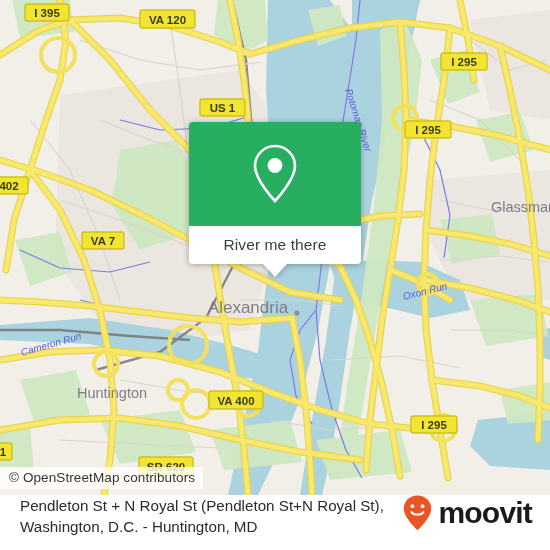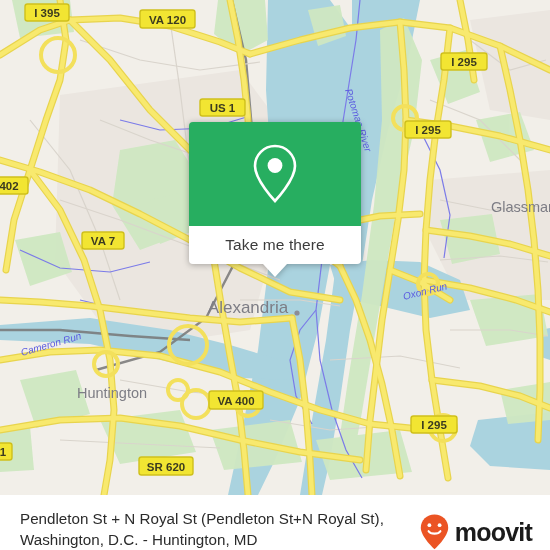--- a/index.html
+++ b/index.html
@@ -86,39 +86,39 @@
 
   
   #footer {
     position: absolute;
     left: 0;
     top: 495px;
     width: 550px;
     height: 55px;
     background: #ffffff;
     display: flex;
-    align-items: flex-end;
+    align-items: flex-start;
     z-index: 60;
   }
   #footer-caption {
     flex: 1 1 auto;
     padding-left: 20px;
     padding-right: 4px;
     font-size: 15.2px;
     line-height: 21px;
     color: #2b2b2b;
   }
   #footer-logo {
     flex: 0 0 auto;
     display: flex;
     align-items: center;
     padding-right: 18px;
   }
   #moovit-wordmark {
-    font-size: 25px;
+    font-size: 30px;
     font-weight: bold;
     color: #1b1b1b;
     letter-spacing: -0.8px;
     margin-left: 6px;
     line-height: 1;
   }
 
   
   .place-label {
     font-family: "Liberation Sans", sans-serif;
@@ -335,29 +335,30 @@
         </g>
         <g>
           <rect x="-16" y="443" width="28" height="17" rx="2.5" fill="#f2e532" stroke="#cfc01c" stroke-width="1.4"></rect>
           <text class="shield-text" x="3" y="455.5">1</text>
         </g>
       </g>
 
     </svg>
   </div>
 
+  <div id="attribution">© OpenStreetMap contributors</div>
 
   <div id="popup">
     <div id="popup-image">
       <svg width="54" height="66" viewBox="0 0 54 66">
         <path d="M27 5 C16 5 7 14 7 25 C7 39 27 60 27 60 C27 60 47 39 47 25 C47 14 38 5 27 5 Z" fill="none" stroke="#ffffff" stroke-width="2.6"></path>
         <circle cx="27" cy="24.5" r="7.4" fill="#ffffff"></circle>
       </svg>
     </div>
-    <div id="popup-cta">Take me there</div>
+    <div id="popup-cta">River me there</div>
     <div id="popup-tail"></div>
   </div>
 
   <div id="footer">
     <div id="footer-caption">
       <div>Pendleton St + N Royal St (Pendleton St+N Royal St),</div>
       <div>Washington, D.C. - Huntington, MD</div>
     </div>
     <div id="footer-logo">
       <svg width="29" height="36" viewBox="0 0 29 36">

